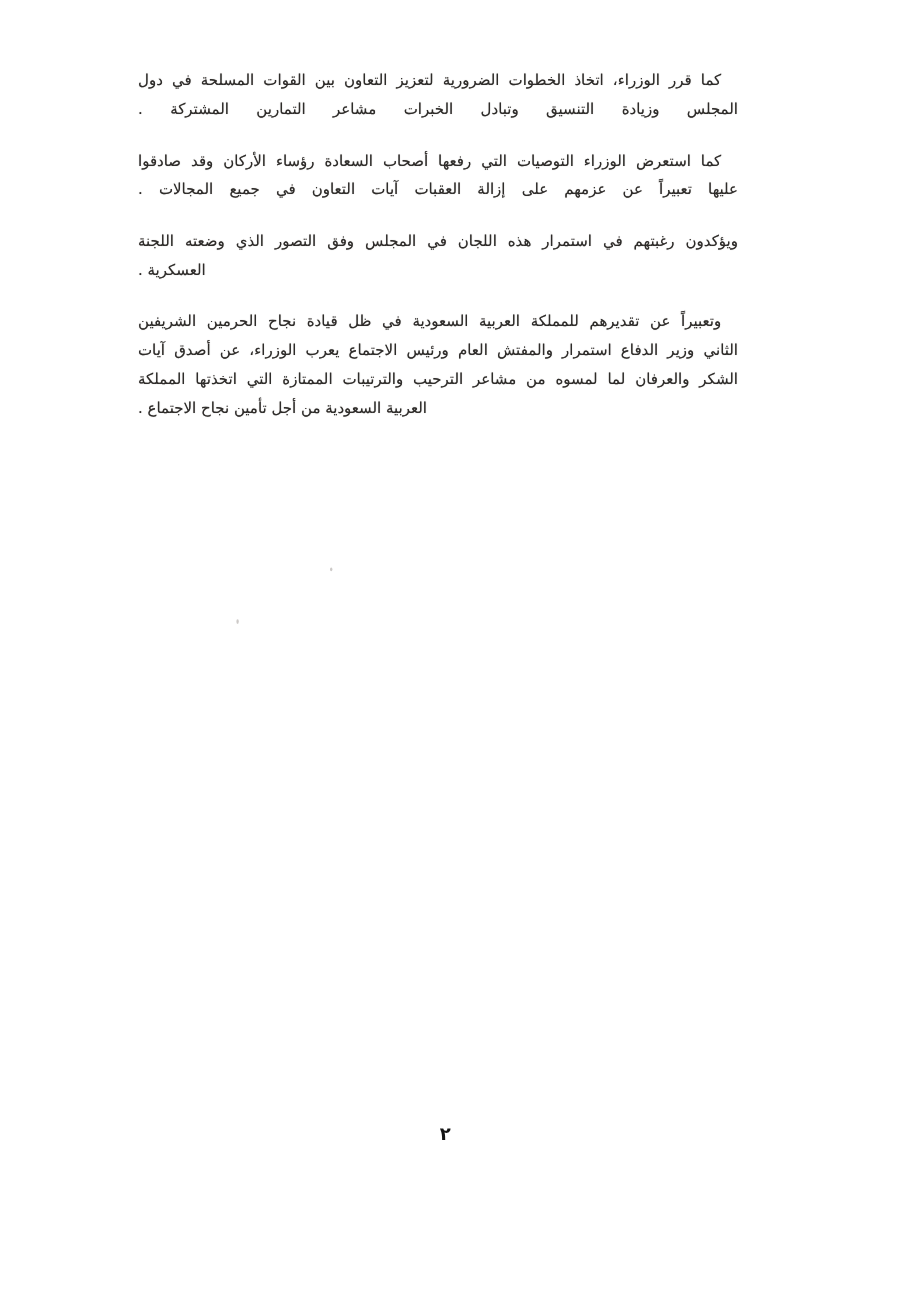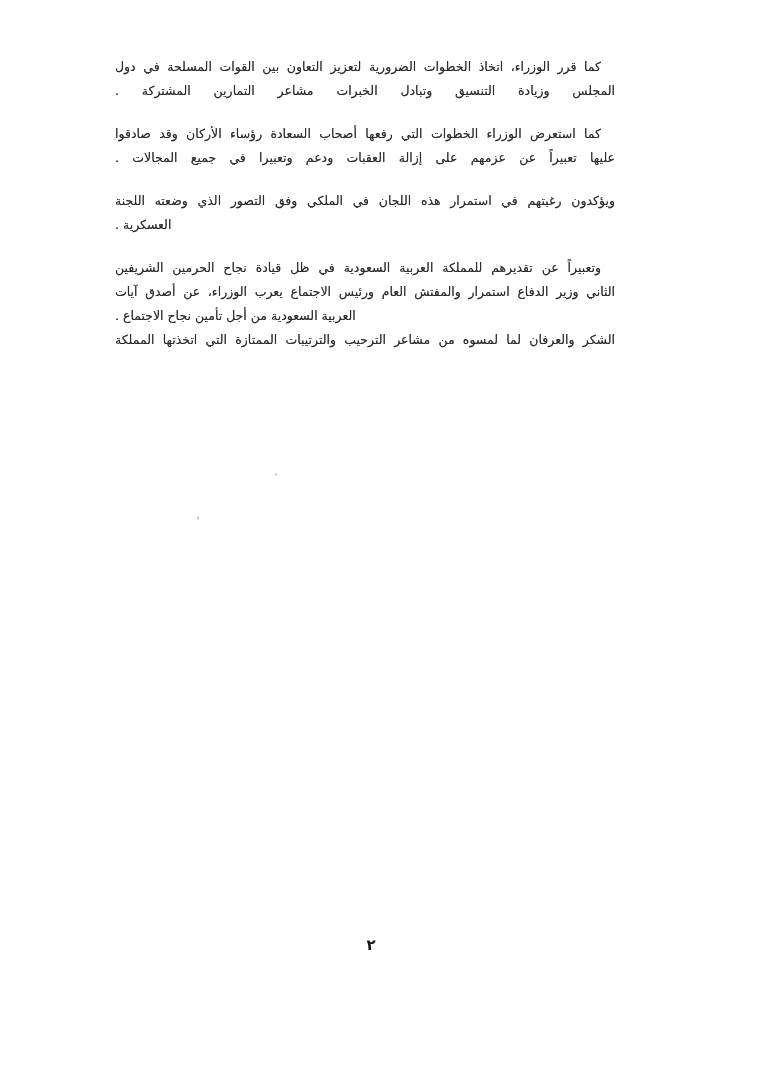--- a/index.html
+++ b/index.html
@@ -69,34 +69,34 @@
 <div class="scan-page">
 
   <div class="textblock">
 
     <div class="para">
       <div class="ln ln-first">كما قرر الوزراء، اتخاذ الخطوات الضرورية لتعزيز التعاون بين القوات المسلحة في دول</div>
       <div class="ln">المجلس وزيادة التنسيق وتبادل الخبرات مشاعر التمارين المشتركة .</div>
     </div>
 
     <div class="para">
-      <div class="ln ln-first">كما استعرض الوزراء الخطوات التي رفعها أصحاب السعادة رؤساء الأركان وقد صادقوا</div>
-      <div class="ln">عليها تعبيراً عن عزمهم على إزالة العقبات ودعم وتعبيرا في جميع المجالات .</div>
+      <div class="ln ln-first">كما استعرض الوزراء التوصيات التي رفعها أصحاب السعادة رؤساء الأركان وقد صادقوا</div>
+      <div class="ln">عليها تعبيراً عن عزمهم على إزالة العقبات آيات التعاون في جميع المجالات .</div>
     </div>
 
     <div class="para">
-      <div class="ln">ويؤكدون رغبتهم في استمرار هذه اللجان في الملكي وفق التصور الذي وضعته اللجنة</div>
+      <div class="ln">ويؤكدون رغبتهم في استمرار هذه اللجان في المجلس وفق التصور الذي وضعته اللجنة</div>
       <div class="ln ln-left">العسكرية .</div>
     </div>
 
     <div class="para">
       <div class="ln ln-first">وتعبيراً عن تقديرهم للمملكة العربية السعودية في ظل قيادة نجاح الحرمين الشريفين</div>
       <div class="ln">الثاني وزير الدفاع استمرار والمفتش العام ورئيس الاجتماع يعرب الوزراء، عن أصدق آيات</div>
+      <div class="ln">الشكر والعرفان لما لمسوه من مشاعر الترحيب والترتيبات الممتازة التي اتخذتها المملكة</div>
       <div class="ln ln-left">العربية السعودية من أجل تأمين نجاح الاجتماع .</div>
-      <div class="ln">الشكر والعرفان لما لمسوه من مشاعر الترحيب والترتيبات الممتازة التي اتخذتها المملكة</div>
     </div>
 
   </div>
 
   <div class="page-number">٢</div>
 
   <div class="speck speck-1"></div>
   <div class="speck speck-2"></div>
 
 </div>

